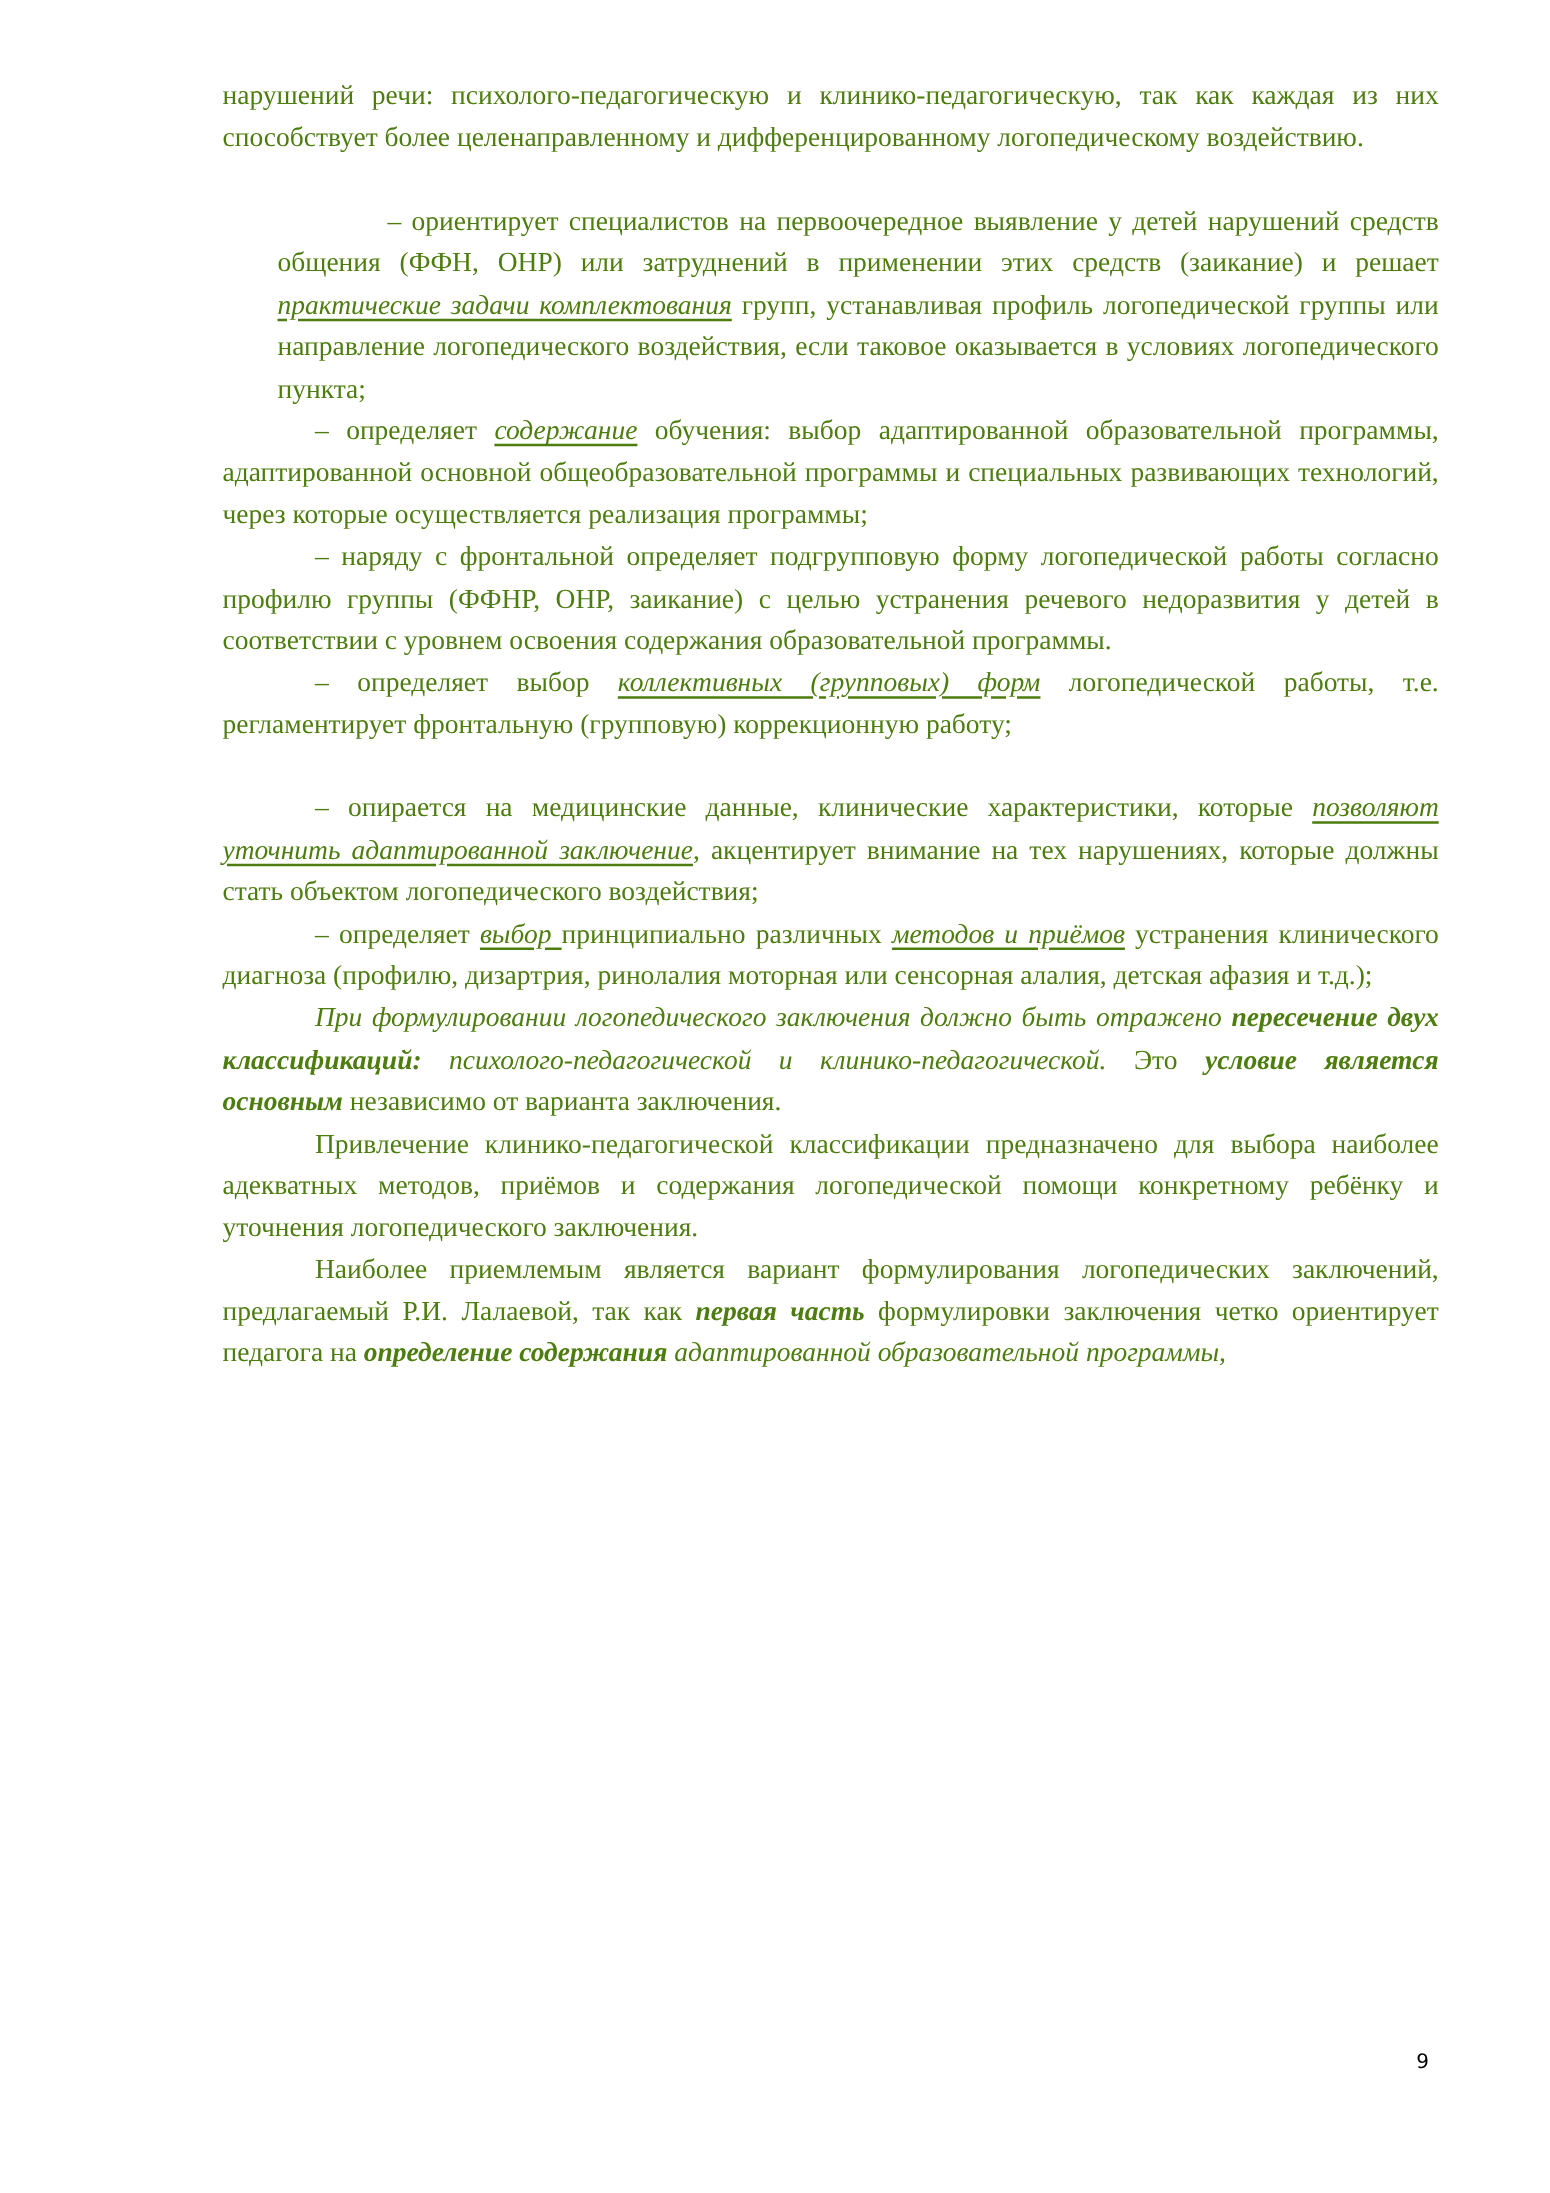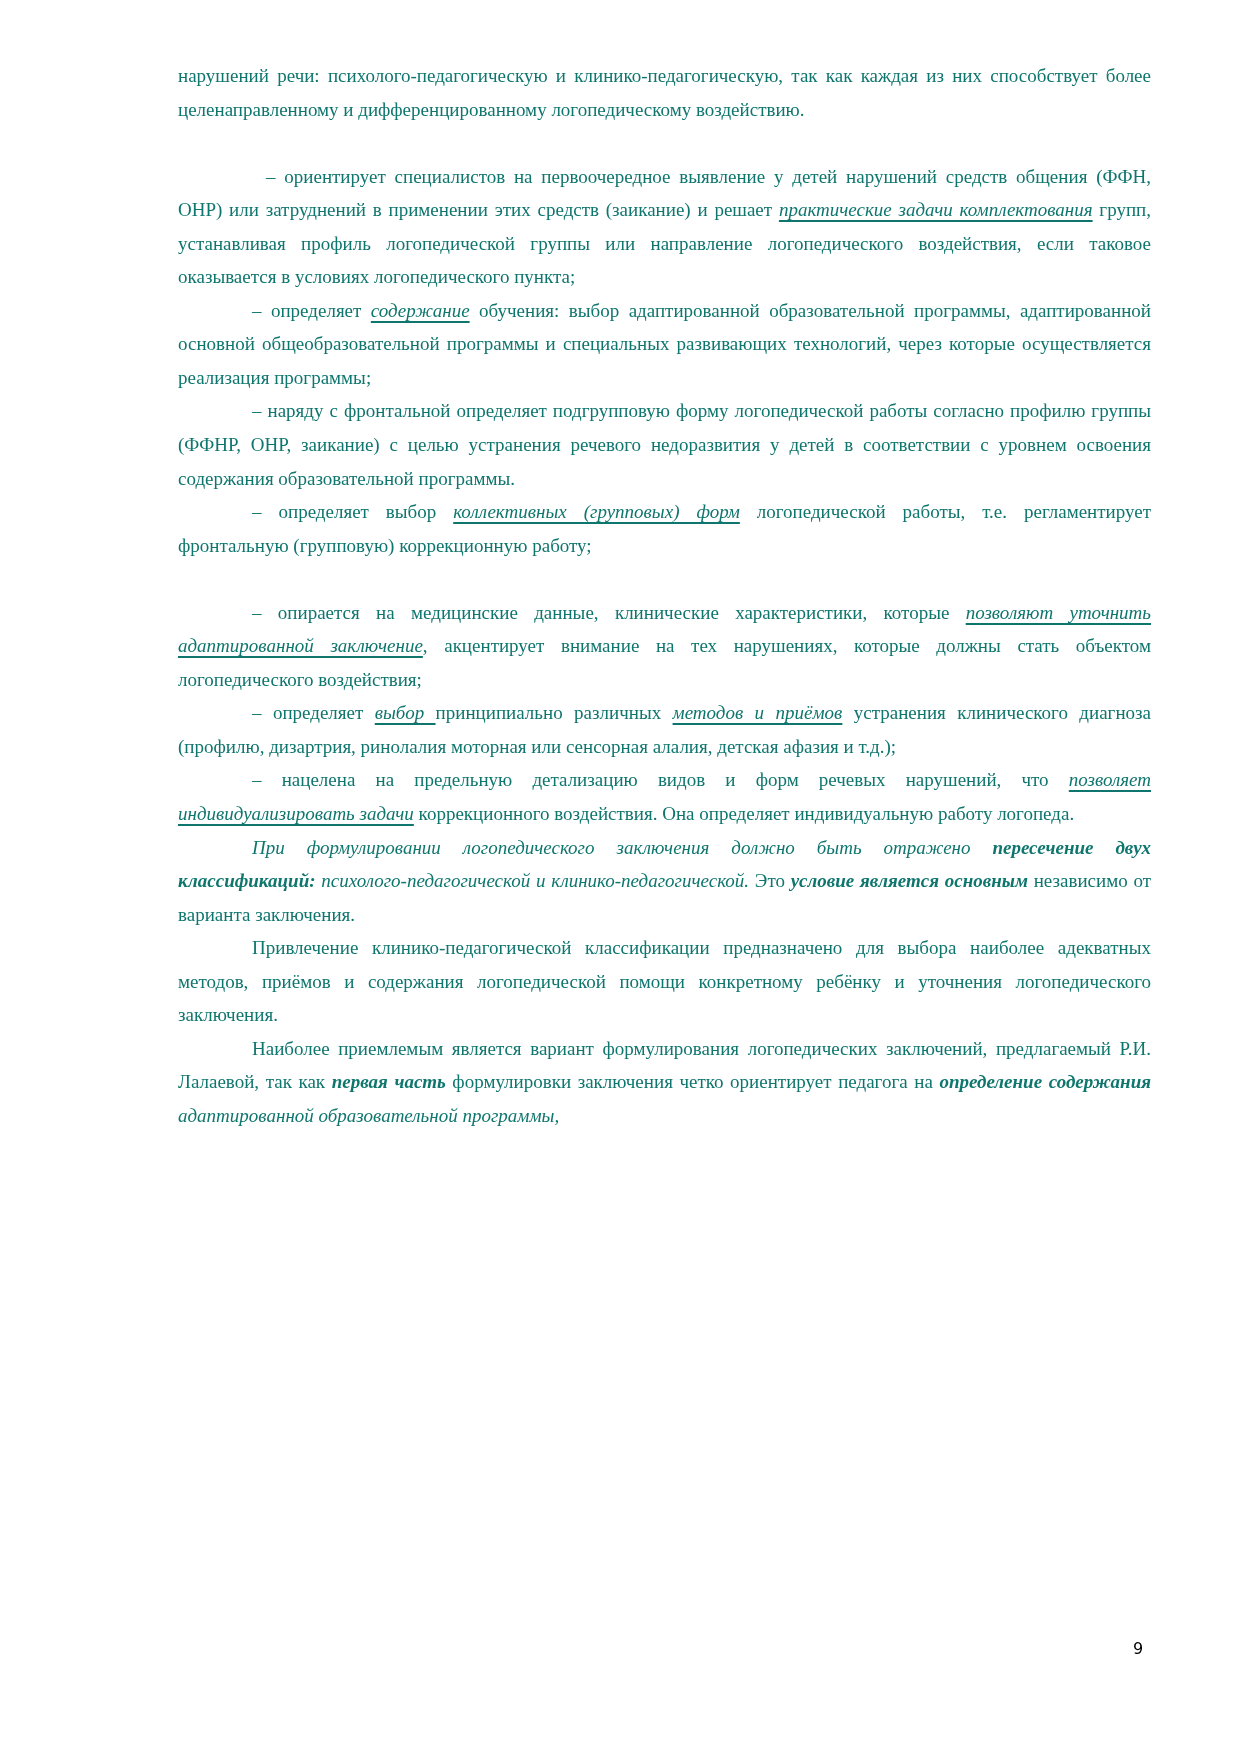--- a/index.html
+++ b/index.html
@@ -3,26 +3,26 @@
 <meta charset="utf-8">
 <style>
   html, body { margin: 0; padding: 0; background: #ffffff; }
   body { width: 1240px; height: 1754px; position: relative; overflow: hidden; }
   .page {
     position: absolute; left: 0; top: 0; width: 1240px; height: 1754px; background: #ffffff;
   }
   .text-block {
     position: absolute; left: 178px; top: 59px; width: 973px;
     font-family: "Liberation Serif", "DejaVu Serif", serif;
-    font-size: 19px; line-height: 33.55px; color: #0f766e;
+    font-size: 22px; line-height: 33.55px; color: #4d7c0f;
   }
   .para { margin: 0; text-align: justify; text-align-last: left; }
   .para.indent { text-indent: 74px; }
   .para.indent-dash { text-indent: 74px; }
-  .para.first-dash { text-indent: 88px; }
+  .para.first-dash { text-indent: 88px; margin-left: 44px; }
   .heading { margin: 0; padding-left: 74px; font-style: italic; font-weight: bold; }
   .spacer { height: 33.55px; }
   .i { font-style: italic; }
   .b { font-weight: bold; }
   .u { text-decoration: underline; text-decoration-thickness: 2px; text-underline-offset: 4px; }
   .page-number {
     position: absolute; left: 1133px; top: 1639px;
     font-family: "DejaVu Sans", sans-serif; font-size: 16px; color: #000;
   }
 </style>
@@ -33,19 +33,18 @@
   <div class="text-block" id="text-block">
       <p class="para "><span class="">нарушений речи: психолого-педагогическую и клинико-педагогическую, так как каждая из них способствует более целенаправленному и дифференцированному логопедическому воздействию.</span></p>
       <div class="spacer"></div>
       <p class="para first-dash"><span class="">– ориентирует специалистов на первоочередное выявление у детей нарушений средств общения (ФФН, ОНР) или затруднений в применении этих средств (заикание) и решает </span><span class="i u">практические задачи комплектования</span><span class=""> групп, устанавливая профиль логопедической группы или направление логопедического воздействия, если таковое оказывается в условиях логопедического пункта;</span></p>
       <p class="para indent-dash"><span class="">– определяет </span><span class="i u">содержание</span><span class=""> обучения: выбор адаптированной образовательной программы, адаптированной основной общеобразовательной программы и специальных развивающих технологий, через которые осуществляется реализация программы;</span></p>
       <p class="para indent-dash"><span class="">– наряду с фронтальной определяет подгрупповую форму логопедической работы согласно профилю группы (ФФНР, ОНР, заикание) с целью устранения речевого недоразвития у детей в соответствии с уровнем освоения содержания образовательной программы.</span></p>
       <p class="para indent-dash"><span class="">– определяет выбор </span><span class="i u">коллективных (групповых) форм</span><span class=""> логопедической работы, т.е. регламентирует фронтальную (групповую) коррекционную работу;</span></p>
       <div class="spacer"></div>
       <p class="para indent-dash"><span class="">– опирается на медицинские данные, клинические характеристики, которые </span><span class="i u">позволяют уточнить адаптированной заключение</span><span class="">, акцентирует внимание на тех нарушениях, которые должны стать объектом логопедического воздействия;</span></p>
       <p class="para indent-dash"><span class="">– определяет </span><span class="i u">выбор </span><span class="">принципиально различных </span><span class="i u">методов и приёмов</span><span class=""> устранения клинического диагноза (профилю, дизартрия, ринолалия моторная или сенсорная алалия, детская афазия и т.д.);</span></p>
-      <p class="para indent-dash"><span class="">– нацелена на предельную детализацию видов и форм речевых нарушений, что </span><span class="i u">позволяет индивидуализировать задачи</span><span class=""> коррекционного воздействия.  Она определяет индивидуальную работу логопеда.</span></p>
       <p class="para indent"><span class="i">При формулировании логопедического заключения должно быть отражено </span><span class="i b">пересечение двух классификаций:</span><span class="i"> психолого-педагогической и клинико-педагогической.</span><span class=""> Это </span><span class="i b">условие является основным</span><span class=""> независимо от варианта заключения.</span></p>
       <p class="para indent"><span class="">Привлечение клинико-педагогической классификации предназначено для выбора наиболее адекватных методов, приёмов и содержания логопедической помощи конкретному ребёнку  и уточнения логопедического заключения.</span></p>
       <p class="para indent"><span class="">Наиболее приемлемым является вариант формулирования логопедических заключений, предлагаемый Р.И. Лалаевой, так как </span><span class="i b">первая часть</span><span class=""> формулировки заключения четко ориентирует педагога на </span><span class="i b">определение содержания</span><span class="i"> адаптированной образовательной программы,</span></p>
     </div>
   <div class="page-number">9</div>
 </div>
 
 </body></html>

